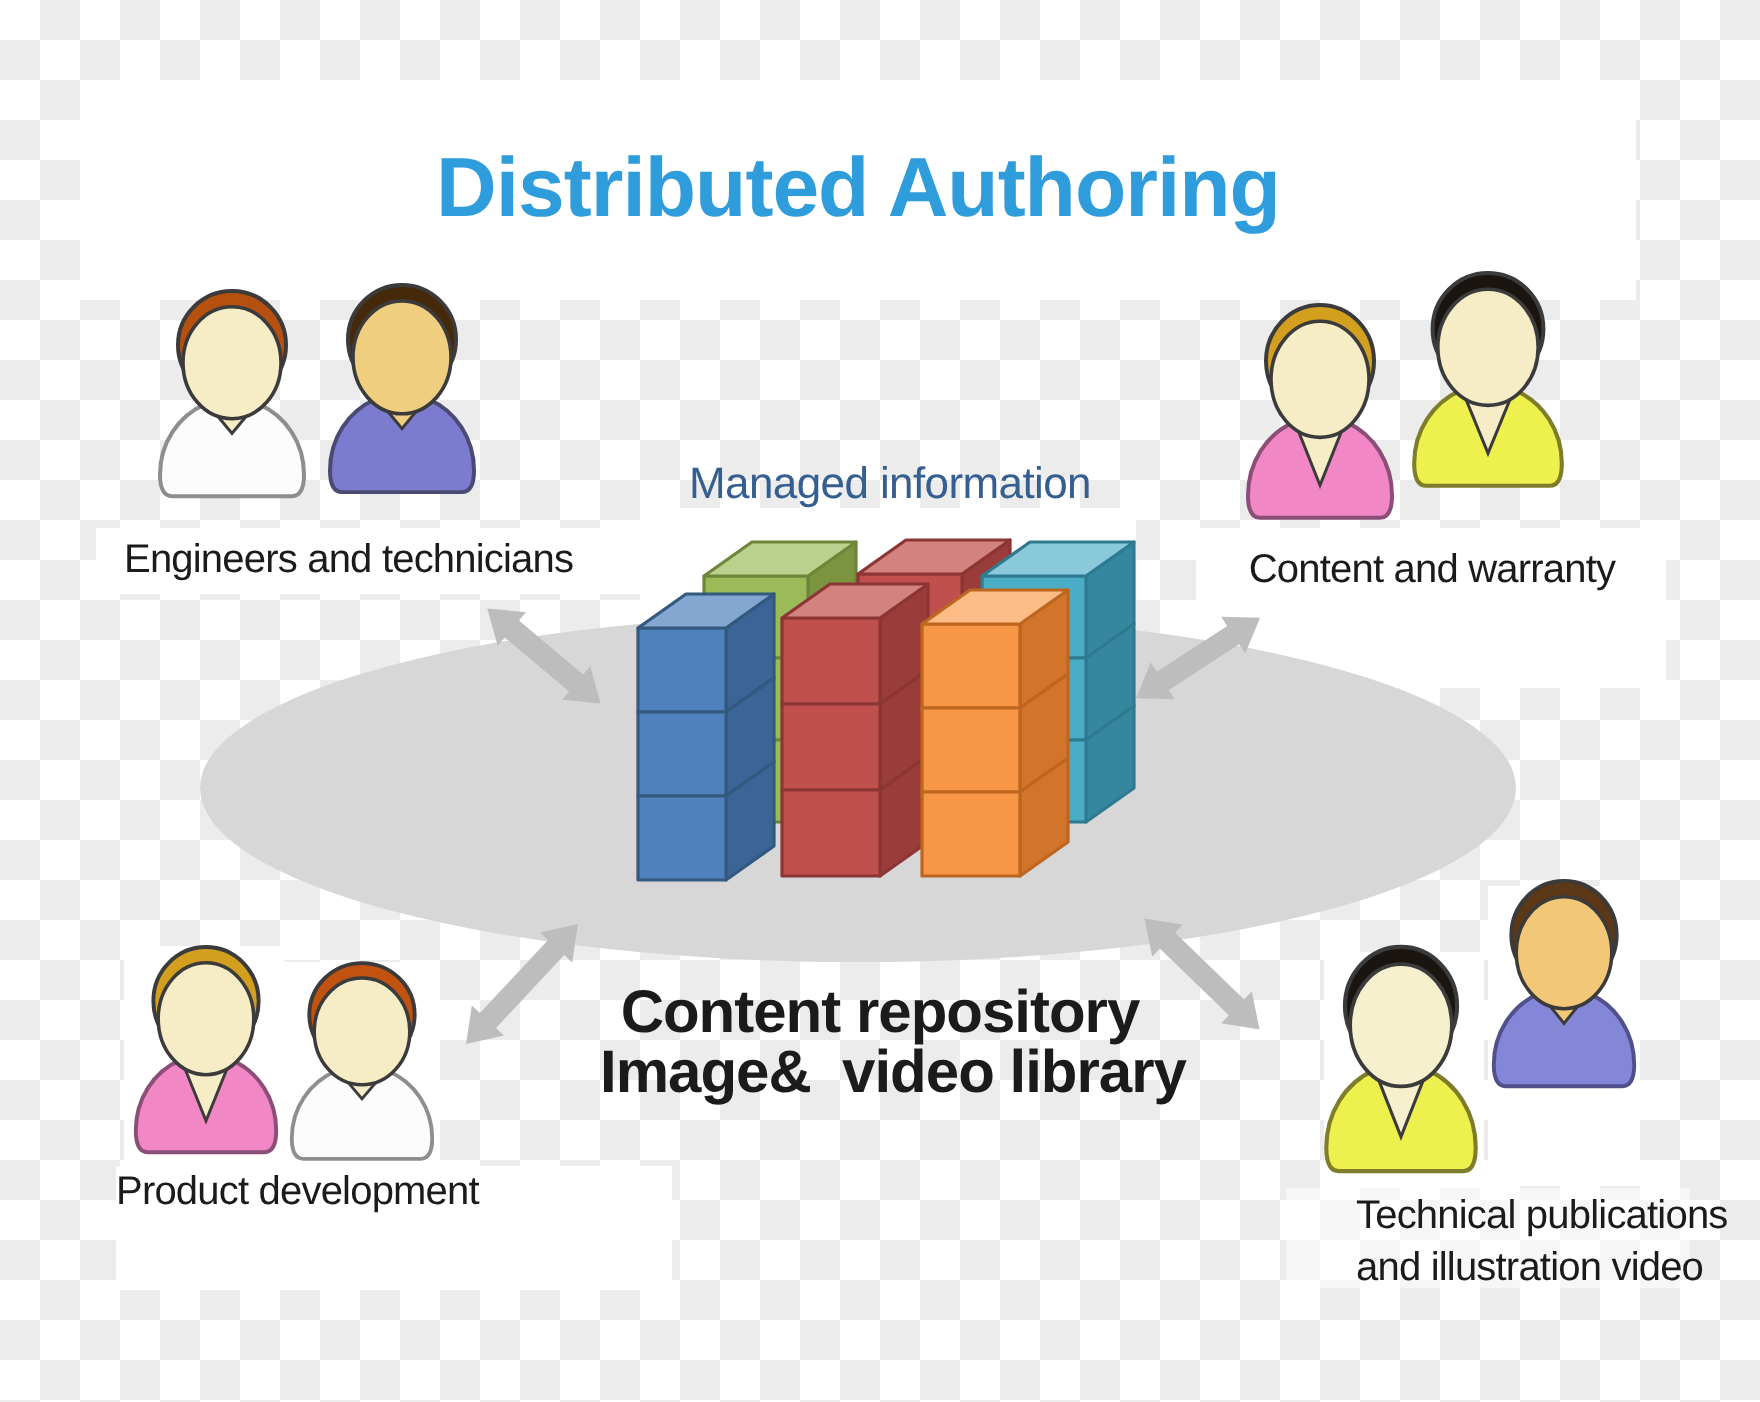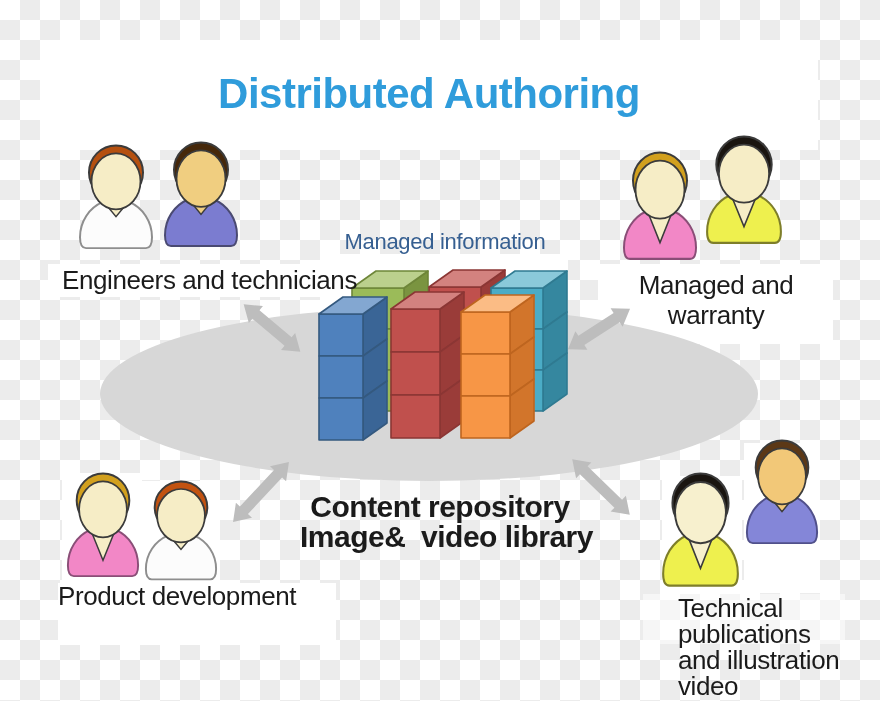--- a/index.html
+++ b/index.html
@@ -13,21 +13,21 @@
   #gfx{position:absolute;left:0;top:0;z-index:2;}
   .txt{position:absolute;z-index:3;color:#1b1b1b;letter-spacing:-0.4px;}
   .page-title{
     left:40px;top:70px;width:778px;text-align:center;
     font-size:42px;font-weight:700;letter-spacing:-0.5px;
   }
   .managed{
     left:320px;top:229px;width:250px;text-align:center;
     font-size:22px;letter-spacing:-0.3px;
   }
-  .grp{font-size:26px;line-height:26px;}
+  .grp{font-size:20px;line-height:26px;}
   .grp-tl{left:62px;top:267px;width:300px;}
   .grp-tr{left:598px;top:270px;width:236px;text-align:center;line-height:30px;}
   .grp-bl{left:58px;top:583px;width:320px;}
   .grp-br{left:646px;top:595px;width:220px;line-height:26px;margin-left:32px;}
   .repo{
     left:300px;top:492px;width:280px;text-align:center;
     font-weight:700;font-size:30px;line-height:30px;letter-spacing:-0.5px;
   }
   .repo-line{white-space:pre;}
   .line{display:block;}
@@ -160,21 +160,21 @@
 
   <div class="txt page-title" style="color: rgb(47, 156, 219);">Distributed Authoring</div>
 
   <div class="txt managed" style="color: rgb(54, 95, 145);">Managed information</div>
 
   <div class="txt grp grp-tl">
     <span class="line">Engineers and technicians</span>
   </div>
 
   <div class="txt grp grp-tr">
-    <span class="line">Managed and warranty</span>
+    <span class="line">Content and warranty</span>
   </div>
 
   <div class="txt grp grp-bl">
     <span class="line">Product development</span>
   </div>
 
   <div class="txt grp grp-br">
     <span class="line">Technical publications</span>
     <span class="line">and illustration video</span>
   </div>

